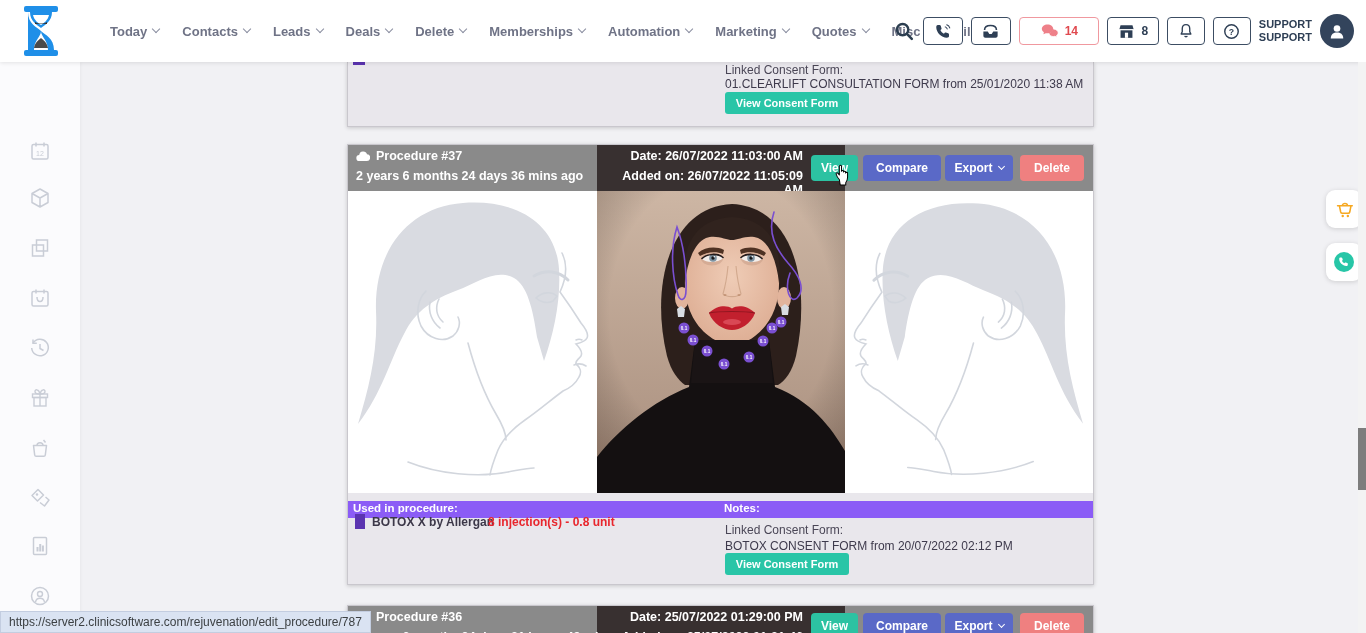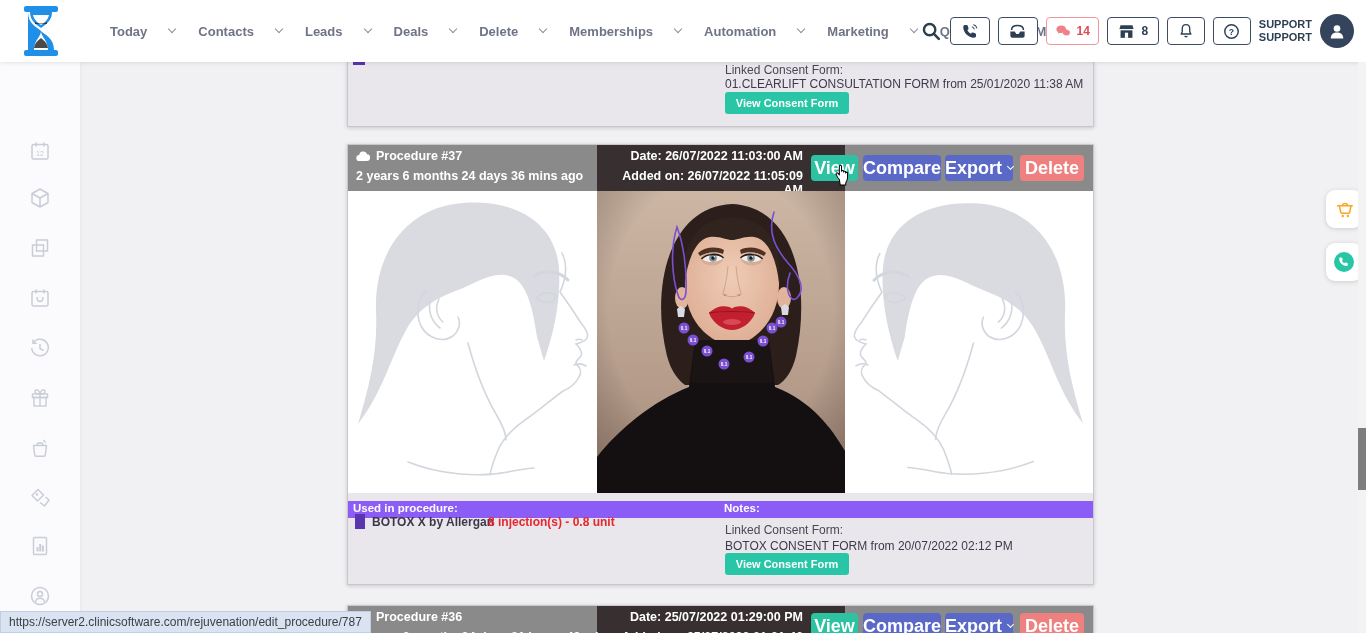--- a/index.html
+++ b/index.html
@@ -6,21 +6,21 @@
   html,body { width:1366px; height:633px; overflow:hidden; background:#f1f1f4;
               font-family:"Liberation Sans", sans-serif; }
   .abs { position:absolute; }
   #stage { position:relative; width:1366px; height:633px; }
 
   
   #topbar { left:0; top:0; width:1366px; height:62px; background:#fff;
             box-shadow:0 1px 4px rgba(0,0,0,.10); z-index:30; }
   #logo { left:18px; top:4px; width:46px; height:54px; }
   #mainnav { left:110px; top:0; height:62px; display:flex; align-items:center; gap:23px; }
-  .nav-item { display:flex; align-items:center; gap:22px; color:#6f7386; font-size:13px;
+  .nav-item { display:flex; align-items:center; gap:6px; color:#6f7386; font-size:13px;
               font-weight:bold; cursor:pointer; white-space:nowrap; }
   .chev { width:6px; height:6px; border-right:1.6px solid #8a8ea0; border-bottom:1.6px solid #8a8ea0;
           transform:rotate(45deg); margin-top:-4px; }
   #topctrl { right:12px; top:0; height:62px; display:flex; align-items:center; gap:8px; }
   .tbtn { height:28px; border:1px solid #3c4d63; border-radius:4px; background:#fff;
           display:flex; align-items:center; justify-content:center; gap:5px; padding:0 8px;
           cursor:pointer; }
   .tbtn.pink { border-color:#f0989f; }
   .badge-red { color:#e0494f; font-size:12px; font-weight:bold; }
   .badge-navy { color:#2e3f55; font-size:12px; font-weight:bold; }
@@ -41,21 +41,21 @@
   .btn-consent { background:#29c5a7; color:#fff; font-size:11px; font-weight:bold;
                  border:none; border-radius:3px; width:124px; height:22px; cursor:pointer; }
   .p-header { position:absolute; left:0; width:745px; height:46px; background:#8a8a8a; overflow:hidden; }
   .p-header .darkmid { position:absolute; left:249px; top:0; width:248px; height:46px; background:#383030; }
   .p-title { position:absolute; left:8px; top:4px; color:#fff; font-size:12.5px; font-weight:bold;
              display:flex; align-items:center; gap:6px; }
   .p-age { position:absolute; left:8px; top:24px; color:#fff; font-size:12.5px; font-weight:bold; }
   .p-dates { position:absolute; left:255px; width:200px; text-align:right; color:#fff;
              font-size:12.5px; font-weight:bold; }
   .hbtn { position:absolute; top:10px; height:26px; border:none; border-radius:4px; color:#fff;
-          font-size:18px; font-weight:bold; cursor:pointer; display:flex; align-items:center;
+          font-size:12px; font-weight:bold; cursor:pointer; display:flex; align-items:center;
           justify-content:center; gap:6px; }
   .hbtn.teal { background:#2cc2a2; }
   .hbtn.indigo { background:#5a69c7; }
   .hbtn.red { background:#ef8080; }
   .chev-w { width:5px; height:5px; border-right:1.5px solid #fff; border-bottom:1.5px solid #fff;
             transform:rotate(45deg); margin-top:-3px; }
   .img-panel { position:absolute; top:46px; height:302px; background:#fff; overflow:hidden; }
   .darkbar { position:absolute; left:0; top:356px; width:745px; height:17px; background:#8b5cf6; }
   .darkbar span { position:absolute; top:1px; color:#fff; font-size:11.5px; font-weight:bold; }
   .swatch { background:#5b34b0; }
@@ -150,21 +150,21 @@
           <path d="M5,4 C4,4 3,5 3,7 C3,14 10,21 17,21 C19,21 20,20 20,19 L20,16.5 C20,15.8 19.6,15.2 18.9,15 L15.8,14 C15.2,13.8 14.5,14 14.1,14.5 L13.3,15.5 C11,14.4 9.6,13 8.5,10.7 L9.5,9.9 C10,9.5 10.2,8.8 10,8.2 L9,5.1 C8.8,4.4 8.2,4 7.5,4 Z" fill="#2e3f55"></path>
           <path d="M15,6.5 C16.3,7 17.2,7.9 17.6,9.2 M17,3.8 C19,4.5 20.4,5.9 21,7.9" fill="none" stroke="#2e3f55" stroke-width="1.4" stroke-linecap="round"></path>
         </svg>
       </div>
       <div class="tbtn" style="width:40px">
         <svg width="19" height="19" viewBox="0 0 24 24">
           <path d="M4.5,10 C4.5,6 7.5,4.5 12,4.5 C16.5,4.5 19.5,6 19.5,10" fill="none" stroke="#2e3f55" stroke-width="2"></path>
           <path d="M3,12 H8.5 L10.5,15 H13.5 L15.5,12 H21 V17.5 C21,18.9 19.9,20 18.5,20 H5.5 C4.1,20 3,18.9 3,17.5 Z" fill="#2e3f55"></path>
         </svg>
       </div>
-      <div class="tbtn pink" style="width:53px">
+      <div class="tbtn pink" style="width:80px">
         <svg width="20" height="18" viewBox="0 0 24 22">
           <path d="M9,3 C5,3 2,5.4 2,8.4 C2,10.1 3,11.6 4.5,12.5 L4,15 L6.8,13.6 C7.5,13.8 8.2,13.9 9,13.9 C13,13.9 16,11.4 16,8.4 C16,5.4 13,3 9,3 Z" fill="#ee8089"></path>
           <path d="M16.5,8.5 C19.5,8.8 22,10.8 22,13.2 C22,14.6 21.2,15.8 20,16.6 L20.4,18.7 L18,17.5 C17.5,17.7 16.8,17.8 16.2,17.8 C13.6,17.8 11.4,16.3 10.8,14.3" fill="#ee8089" stroke="#fff" stroke-width="1"></path>
         </svg>
         <span class="badge-red">14</span>
       </div>
       <div class="tbtn" style="width:52px">
         <svg width="19" height="19" viewBox="0 0 24 24">
           <path d="M4.5,4 H19.5 L21,9 H3 Z" fill="#2e3f55"></path>
           <rect x="4.5" y="10.5" width="15" height="9.5" fill="#2e3f55"></rect>

